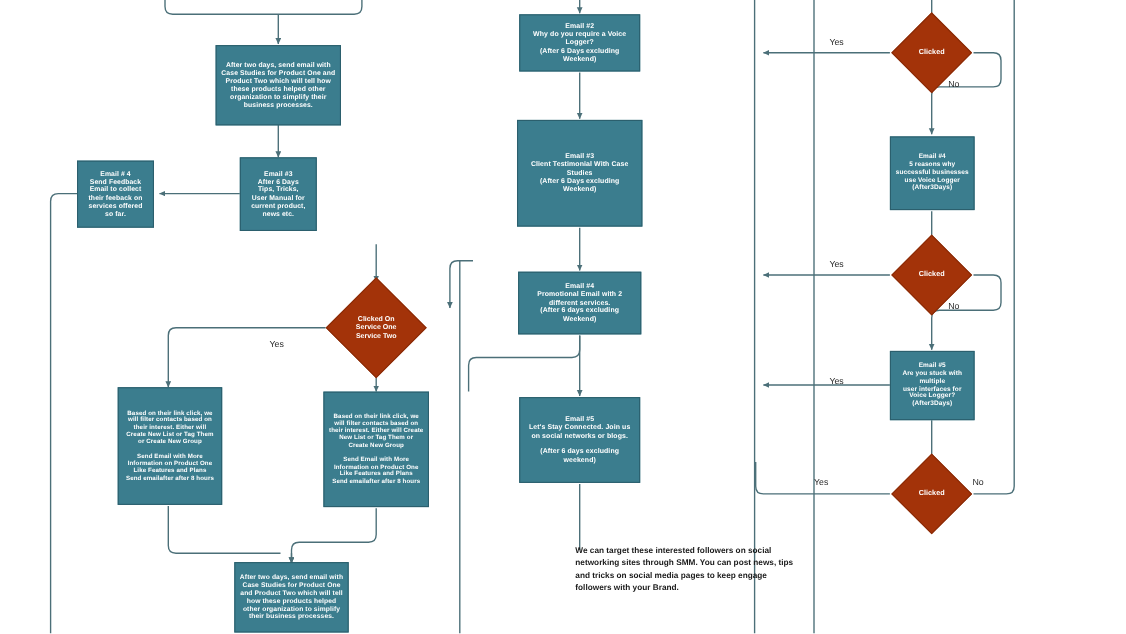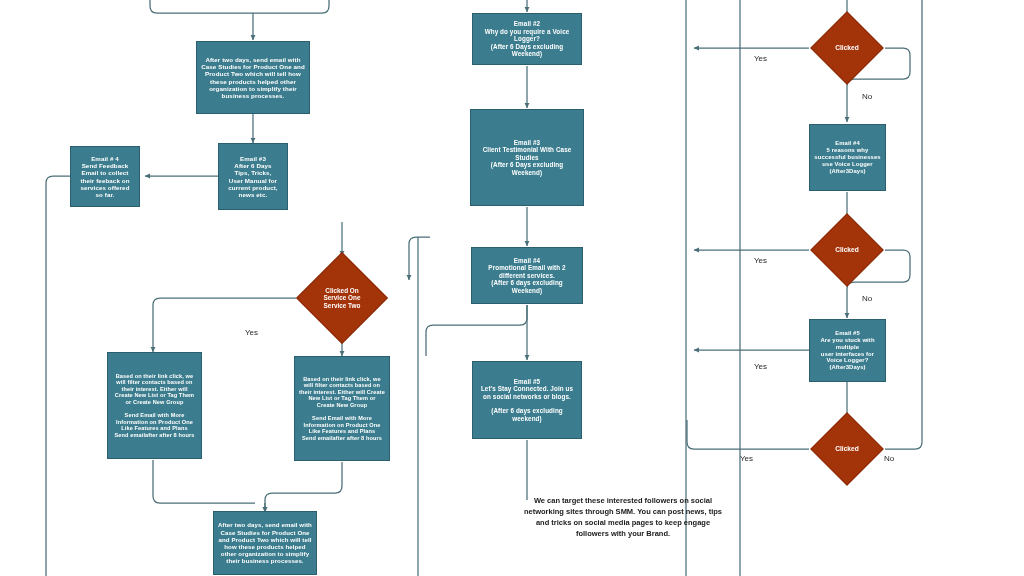--- a/index.html
+++ b/index.html
@@ -53,28 +53,27 @@
     white-space:pre-line;
     z-index:2;
     pointer-events:none;
   }
   .edge-label{
     position:absolute;
     color:#2a2a2a;
     font-size:8px;
     font-weight:normal;
     white-space:nowrap;
-    margin-top:20px;
   }
   .note{
     position:absolute;
     color:#1a1a1a;
     font-size:7.5px;
     font-weight:bold;
-    text-align:center;
+    text-align:left;
     line-height:1.45;
     white-space:pre-line;
   }
 </style>
 </head>
 <body>
 
 <div id="canvas">
 
   <svg class="edges" viewBox="0 0 1024 576">

